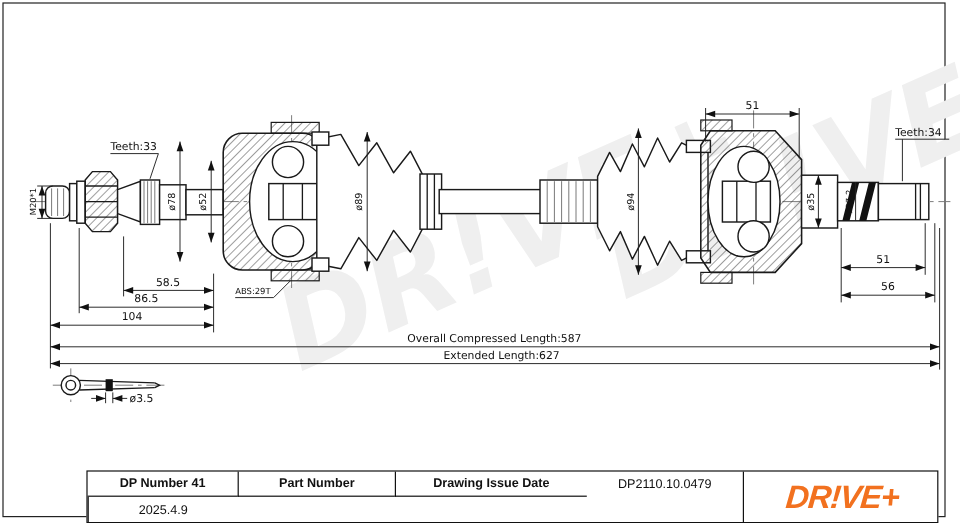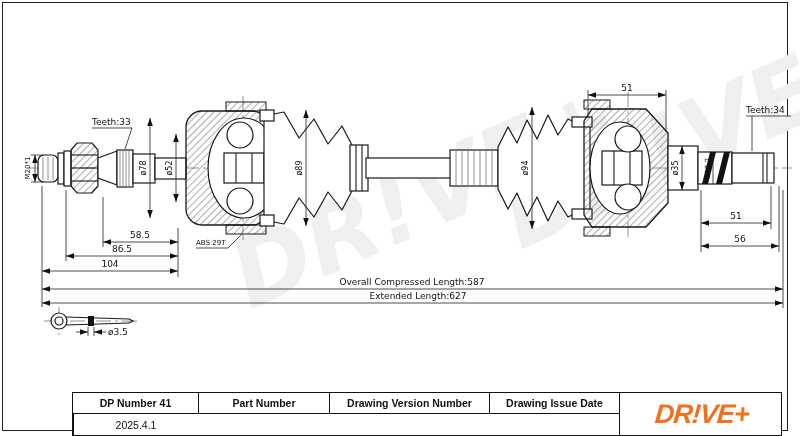--- a/index.html
+++ b/index.html
@@ -287,20 +287,20 @@
       <use href="#aR" class="arr" transform="translate(88,332)"></use>
       <line class="dim" x1="94" y1="332" x2="106" y2="332"></line>
       <use href="#aL" class="arr" transform="translate(94,332)"></use>
       <text class="d" x="108" y="335">ø3.5</text>
     </g>
   </svg>
 
   <div class="tblock">
     <div class="th">DP Number 41</div>
     <div class="th bl">Part Number</div>
-    <div class="th bl">Drawing Version Number</div>
     <div class="th bl">Drawing Issue Date</div>
     <div class="logo-cell">
       <span class="logo">DR!VE+</span>
     </div>
-    <div class="td bl">2025.4.1</div>
+    <div class="td">DP2110.10.0479</div>
+    <div class="td bl">2025.4.9</div>
   </div>
 </div>
 
 </body></html>

